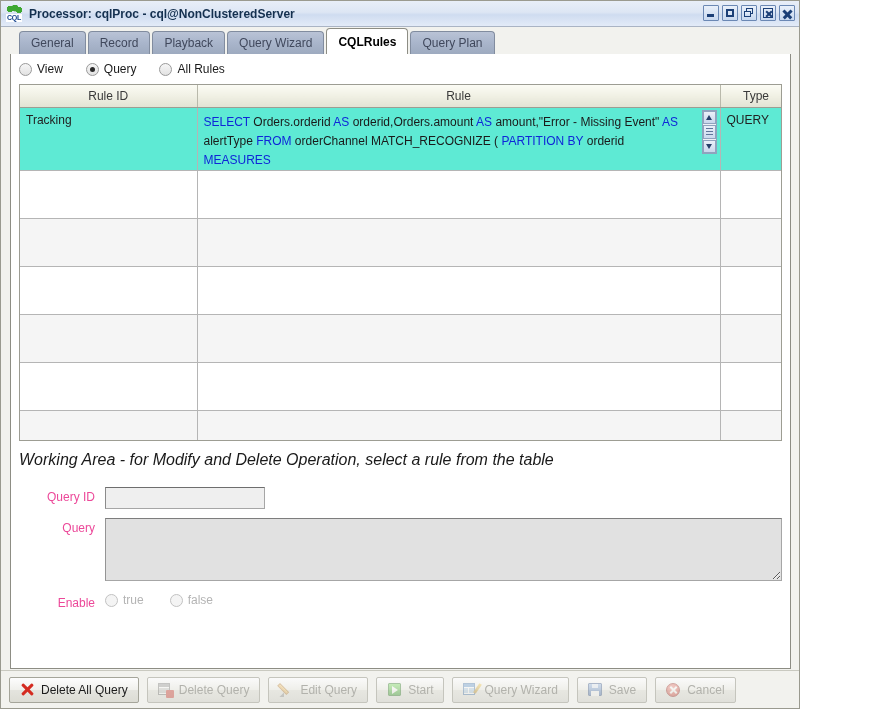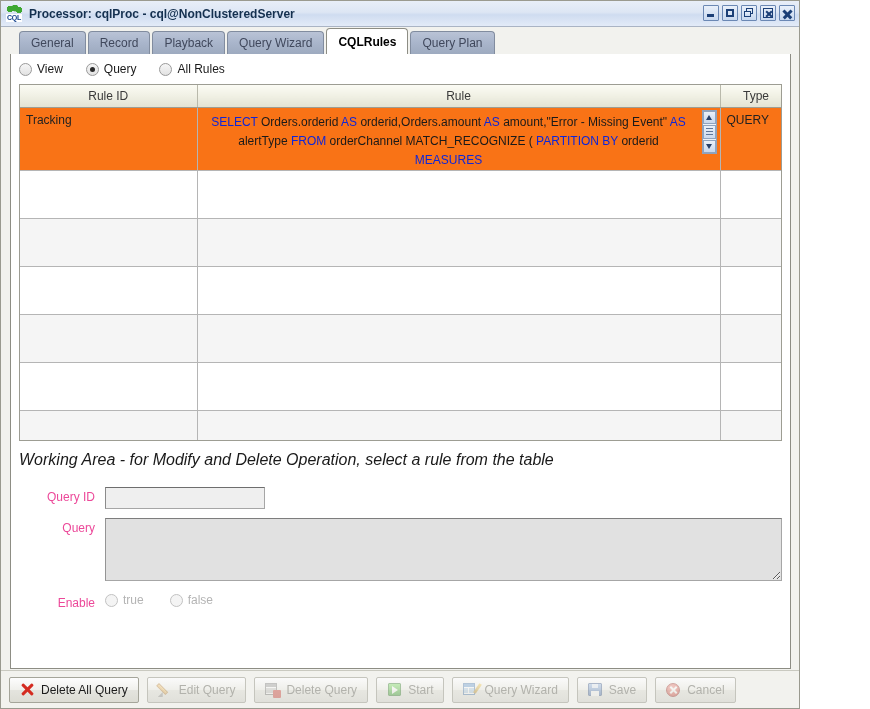--- a/index.html
+++ b/index.html
@@ -214,28 +214,28 @@
     border-bottom: 1px solid #b5b5b5;
     vertical-align: top;
     padding: 5px 6px 0 6px;
     font-size: 12px;
     color: #222;
     overflow: hidden;
   }
   table.grid td:last-child { border-right: none; }
   tr.row-alt td { background: #f5f5f5; }
   tr.row-norm td { background: #ffffff; }
-  tr.row-first td { background: #f97316; }
+  tr.row-first td { background: #5eead4; }
   .col-ruleid { width: 177px; }
   .col-rule   { width: 523px; }
   .col-type   { width: 72px; }
   .col-run    { width: 72px; }
 
   
-  .sqlcell { position: relative; padding-right: 22px !important; text-align: center; }
+  .sqlcell { position: relative; padding-right: 22px !important; }
   .sqltext {
     font-size: 12px;
     line-height: 19px;
     color: #1a1a1a;
     word-break: break-word;
     padding-right: 4px;
   }
   .kw { color: #0f26d8; }
   .cellscroll {
     position: absolute;
@@ -557,35 +557,35 @@
 
     <div class="btn">
       <span class="ico ico-x">
           <span class="s1"></span>
           <span class="s2"></span>
         </span>
       <span>Delete All Query</span>
     </div>
 
     <div class="btn disabled">
-      <span class="ico ico-pencil">
-          <span class="body"></span>
-          <span class="tip"></span>
-        </span>
-      <span>Edit Query</span>
-    </div>
-
-    <div class="btn disabled">
       <span class="ico ico-delq">
         <span class="sheet"></span>
           <span class="b1"></span>
           <span class="b2"></span>
           <span class="xx"></span>
       </span>
       <span>Delete Query</span>
+    </div>
+
+    <div class="btn disabled">
+      <span class="ico ico-pencil">
+          <span class="body"></span>
+          <span class="tip"></span>
+        </span>
+      <span>Edit Query</span>
     </div>
 
     <div class="btn disabled">
       <span class="ico ico-play">
           <span class="box"></span>
           <span class="tri"></span>
         </span>
       <span>Start</span>
     </div>
 

